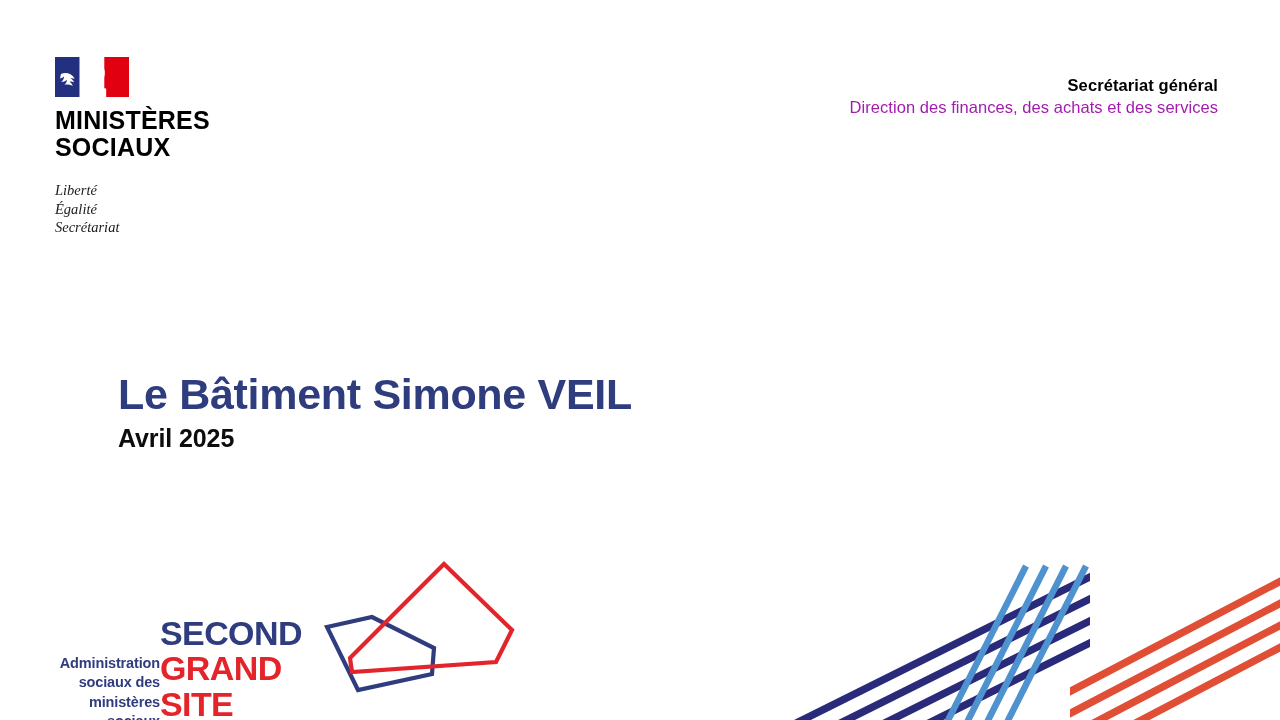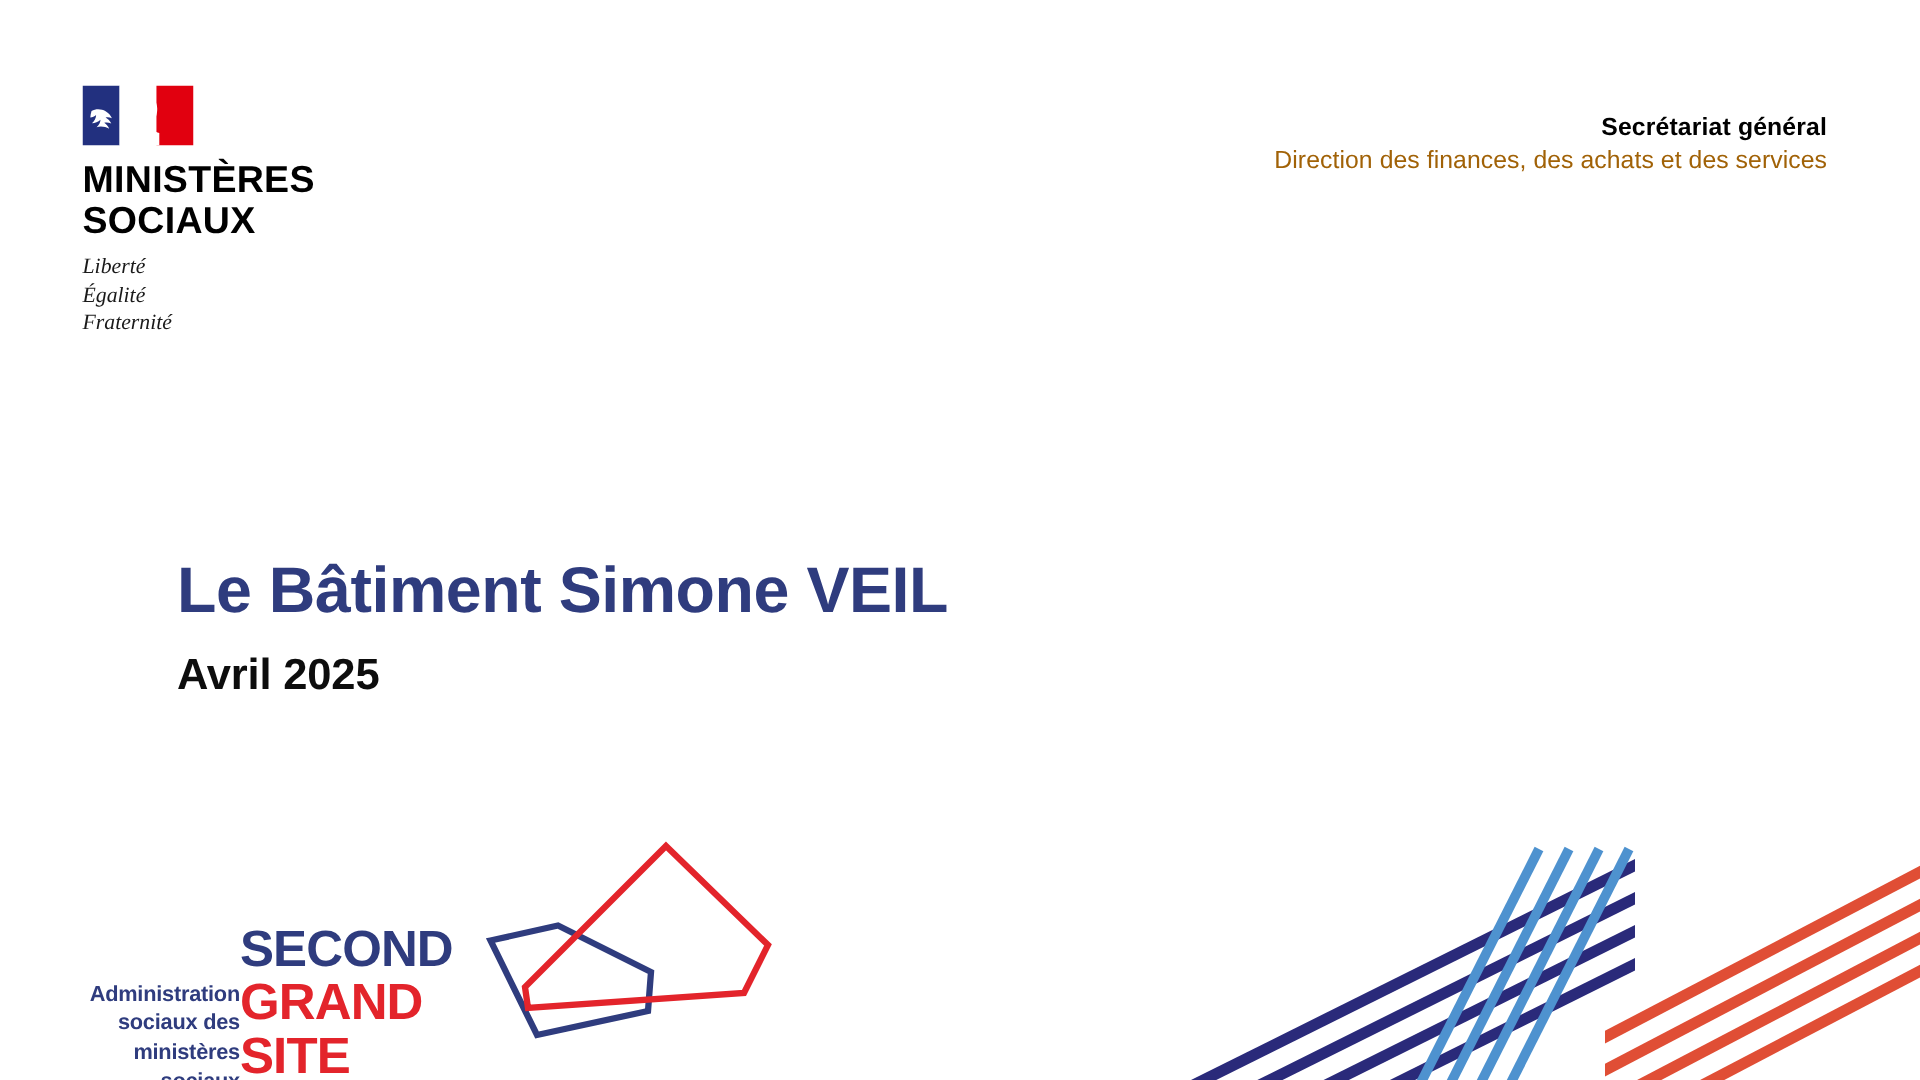--- a/index.html
+++ b/index.html
@@ -32,21 +32,21 @@
     margin-top: 10px;
     font-weight: 700;
     font-size: 25px;
     line-height: 1.08;
     letter-spacing: 0.2px;
     color: #000000;
     text-transform: uppercase;
   }
   #ministry-name div { white-space: nowrap; }
   #motto {
-    margin-top: 8px;
+    margin-top: 20px;
     font-family: "Liberation Serif", serif;
     font-style: italic;
     font-size: 14.5px;
     line-height: 1.28;
     color: #1a1a1a;
   }
 
   
   #header-block {
     position: absolute;
@@ -57,42 +57,42 @@
   }
   #header-org {
     font-size: 16.5px;
     font-weight: 700;
     color: #000000;
     letter-spacing: 0.1px;
   }
   #header-dept {
     font-size: 16.5px;
     font-weight: 400;
-    color: #a16207;
+    color: #a21caf;
     letter-spacing: 0.05px;
   }
 
   
   #title-block {
     position: absolute;
     left: 118px;
     top: 322px;
   }
   #slide-title {
     font-size: 43px;
     font-weight: 700;
     color: #2f3c7e;
     letter-spacing: -0.3px;
     line-height: 1.12;
     white-space: nowrap;
     margin-top: 48px;
   }
   #slide-subtitle {
-    margin-top: 16px;
-    font-size: 29px;
+    margin-top: 6px;
+    font-size: 25px;
     font-weight: 700;
     color: #0d0d0d;
     letter-spacing: -0.1px;
   }
 
   
   #admin-mark {
     position: absolute;
     left: 24px;
     top: 654px;
@@ -152,21 +152,21 @@
   </svg>
 
   <div id="ministry-name">
     <div>MINISTÈRES</div>
     <div>SOCIAUX</div>
   </div>
 
   <div id="motto">
     <div>Liberté</div>
     <div>Égalité</div>
-    <div>Fraternité</div>
+    <div>Secrétariat</div>
   </div>
 </div>
 
 <div id="header-block">
   <div id="header-org">Secrétariat général</div>
   <div id="header-dept">Direction des finances, des achats et des services</div>
 </div>
 
 <div id="title-block">
   <div id="slide-title">Le Bâtiment Simone VEIL</div>

